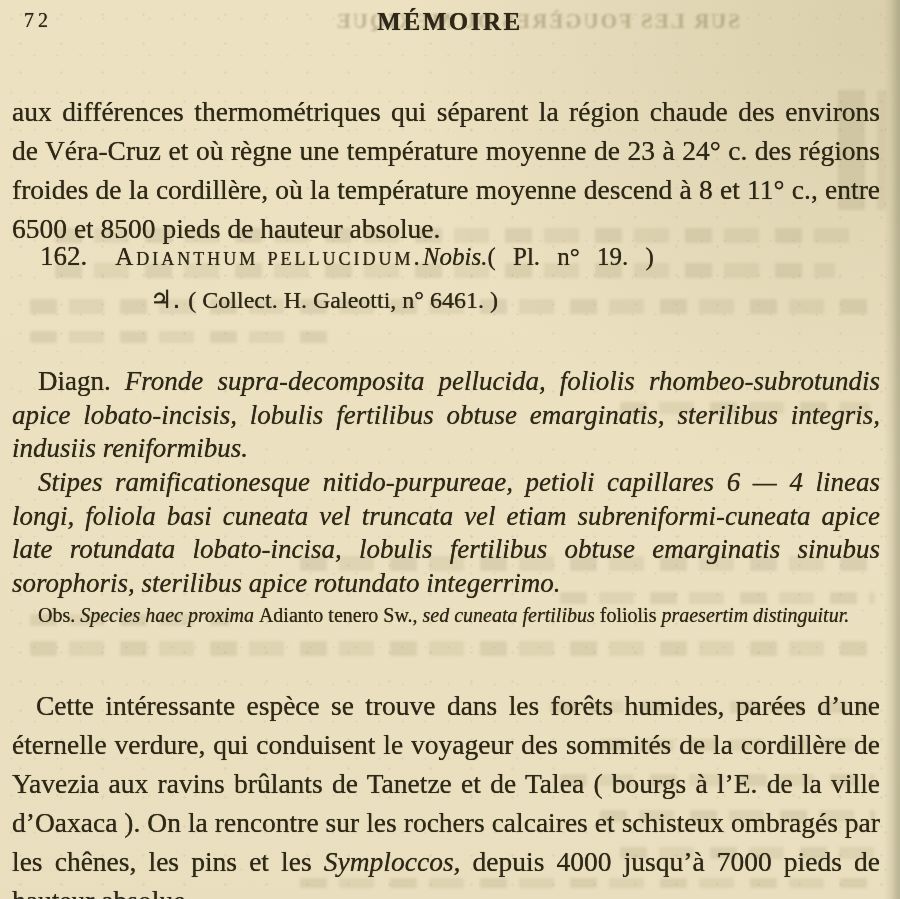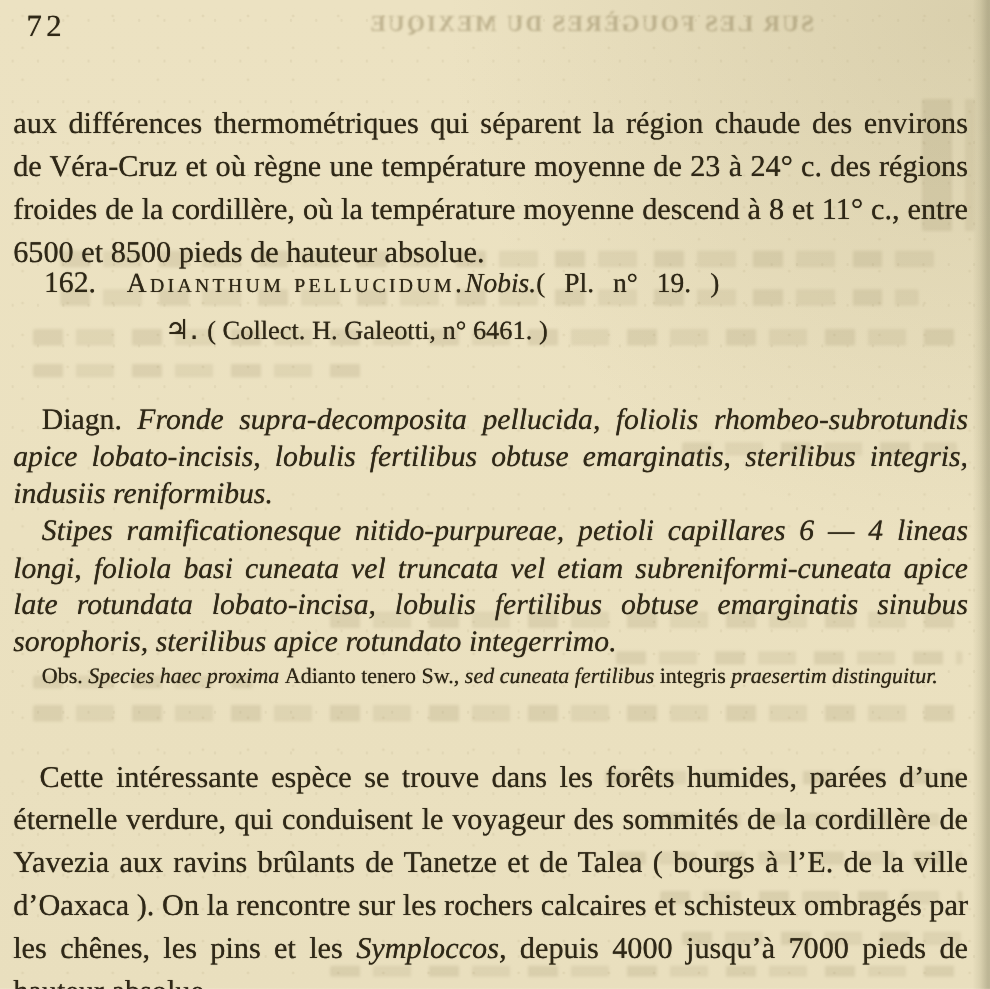--- a/index.html
+++ b/index.html
@@ -17,21 +17,21 @@
     color:#2f2817;
   }
   .page::after{ 
     content:"";position:absolute;top:0;right:0;width:16px;height:100%;
     background:linear-gradient(to right, rgba(0,0,0,0) 0, rgba(146,142,106,.18) 7px, rgba(136,132,100,.45) 14px);
     pointer-events:none;
   }
   .ink{ text-shadow:0 0 .7px rgba(47,40,23,.9); }
   .abs{ position:absolute; }
 
-  .pageno{ top:9px; left:24px; font-size:28px; letter-spacing:4px;text-align:right; }
+  .pageno{ top:9px; left:24px; font-size:20px; letter-spacing:4px;text-align:right; }
   .runhead{ top:8px; left:0; width:100%; text-align:center; font-size:25px;
             letter-spacing:2.5px; font-weight:bold; }
 
   .body-col{ left:12px; width:868px; }
   .para{ font-size:27.5px; line-height:39px; text-align:justify; }
 
   .intro{ top:64px; }
 
   .entry{ top:241px; padding-left:28px; font-size:25px; white-space:nowrap; }
   .entry .num{ font-size:27px; margin-right:28px; }
@@ -88,32 +88,33 @@
   <div class="ghost" style="top:614px; left:30px;  width:200px; height:12px;"></div>
   <div class="ghost" style="top:641px; left:30px;  width:845px;"></div>
   <div class="ghost" style="top:701px; left:550px; width:325px; height:12px;"></div>
   <div class="ghost" style="top:739px; left:600px; width:275px; height:12px;"></div>
   <div class="ghost" style="top:774px; left:560px; width:315px; height:12px;"></div>
   <div class="ghost" style="top:810px; left:600px; width:275px; height:12px;"></div>
   <div class="ghost" style="top:847px; left:620px; width:255px; height:12px;"></div>
   <div class="ghost" style="top:878px; left:300px; width:575px; height:10px;"></div>
 
   <div class="abs pageno ink">72</div>
+  <div class="abs runhead ink">MÉMOIRE</div>
 
   <p class="abs body-col para intro ink">aux différences thermométriques qui séparent la région chaude des environs de Véra-Cruz et où règne une température moyenne de 23 à 24° c. des régions froides de la cordillère, où la température moyenne descend à 8 et 11° c., entre 6500 et 8500 pieds de hauteur absolue.</p>
 
   <div class="abs body-col entry ink">
     <span class="num">162.</span><span class="species">Adianthum pellucidum.</span><span class="auth">Nobis.</span><span class="plate">( Pl. n° 19. )</span>
   </div>
 
   <div class="abs body-col collect ink">
     <span class="sym">♃.</span><span>( Collect. H. Galeotti, n° 6461. )</span>
   </div>
 
   <p class="abs body-col latin diagn ink"><span class="lbl">Diagn. </span><i>Fronde supra-decomposita pellucida, foliolis rhombeo-subrotundis apice lobato-incisis, lobulis fertilibus obtuse emarginatis, sterilibus integris, indusiis reniformibus.</i></p>
 
   <p class="abs body-col latin stipes ink">Stipes ramificationesque nitido-purpureae, petioli capillares 6 — 4 lineas longi, foliola basi cuneata vel truncata vel etiam subreniformi-cuneata apice late rotundata lobato-incisa, lobulis fertilibus obtuse emarginatis sinubus sorophoris, sterilibus apice rotundato integerrimo.</p>
 
-  <p class="abs body-col obs ink"><span>Obs. </span><span class="it">Species haec proxima </span><span>Adianto tenero Sw., </span><span class="it">sed cuneata fertilibus </span><span>integris </span><span class="it">praesertim distinguitur.</span></p>
+  <p class="abs body-col obs ink"><span>Obs. </span><span class="it">Species haec proxima </span><span>Adianto tenero Sw., </span><span class="it">sed cuneata fertilibus </span><span>foliolis </span><span class="it">praesertim distinguitur.</span></p>
 
   <p class="abs body-col para habitat ink"><span>Cette intéressante espèce se trouve dans les forêts humides, parées d’une éternelle verdure, qui conduisent le voyageur des sommités de la cordillère de Yavezia aux ravins brûlants de Tanetze et de Talea ( bourgs à l’E. de la ville d’Oaxaca ). On la rencontre sur les rochers calcaires et schisteux ombragés par les chênes, les pins et les </span><span class="it">Symploccos,</span><span> depuis 4000 jusqu’à 7000 pieds de hauteur absolue.</span></p>
 
 </div>
 
 </body></html>

